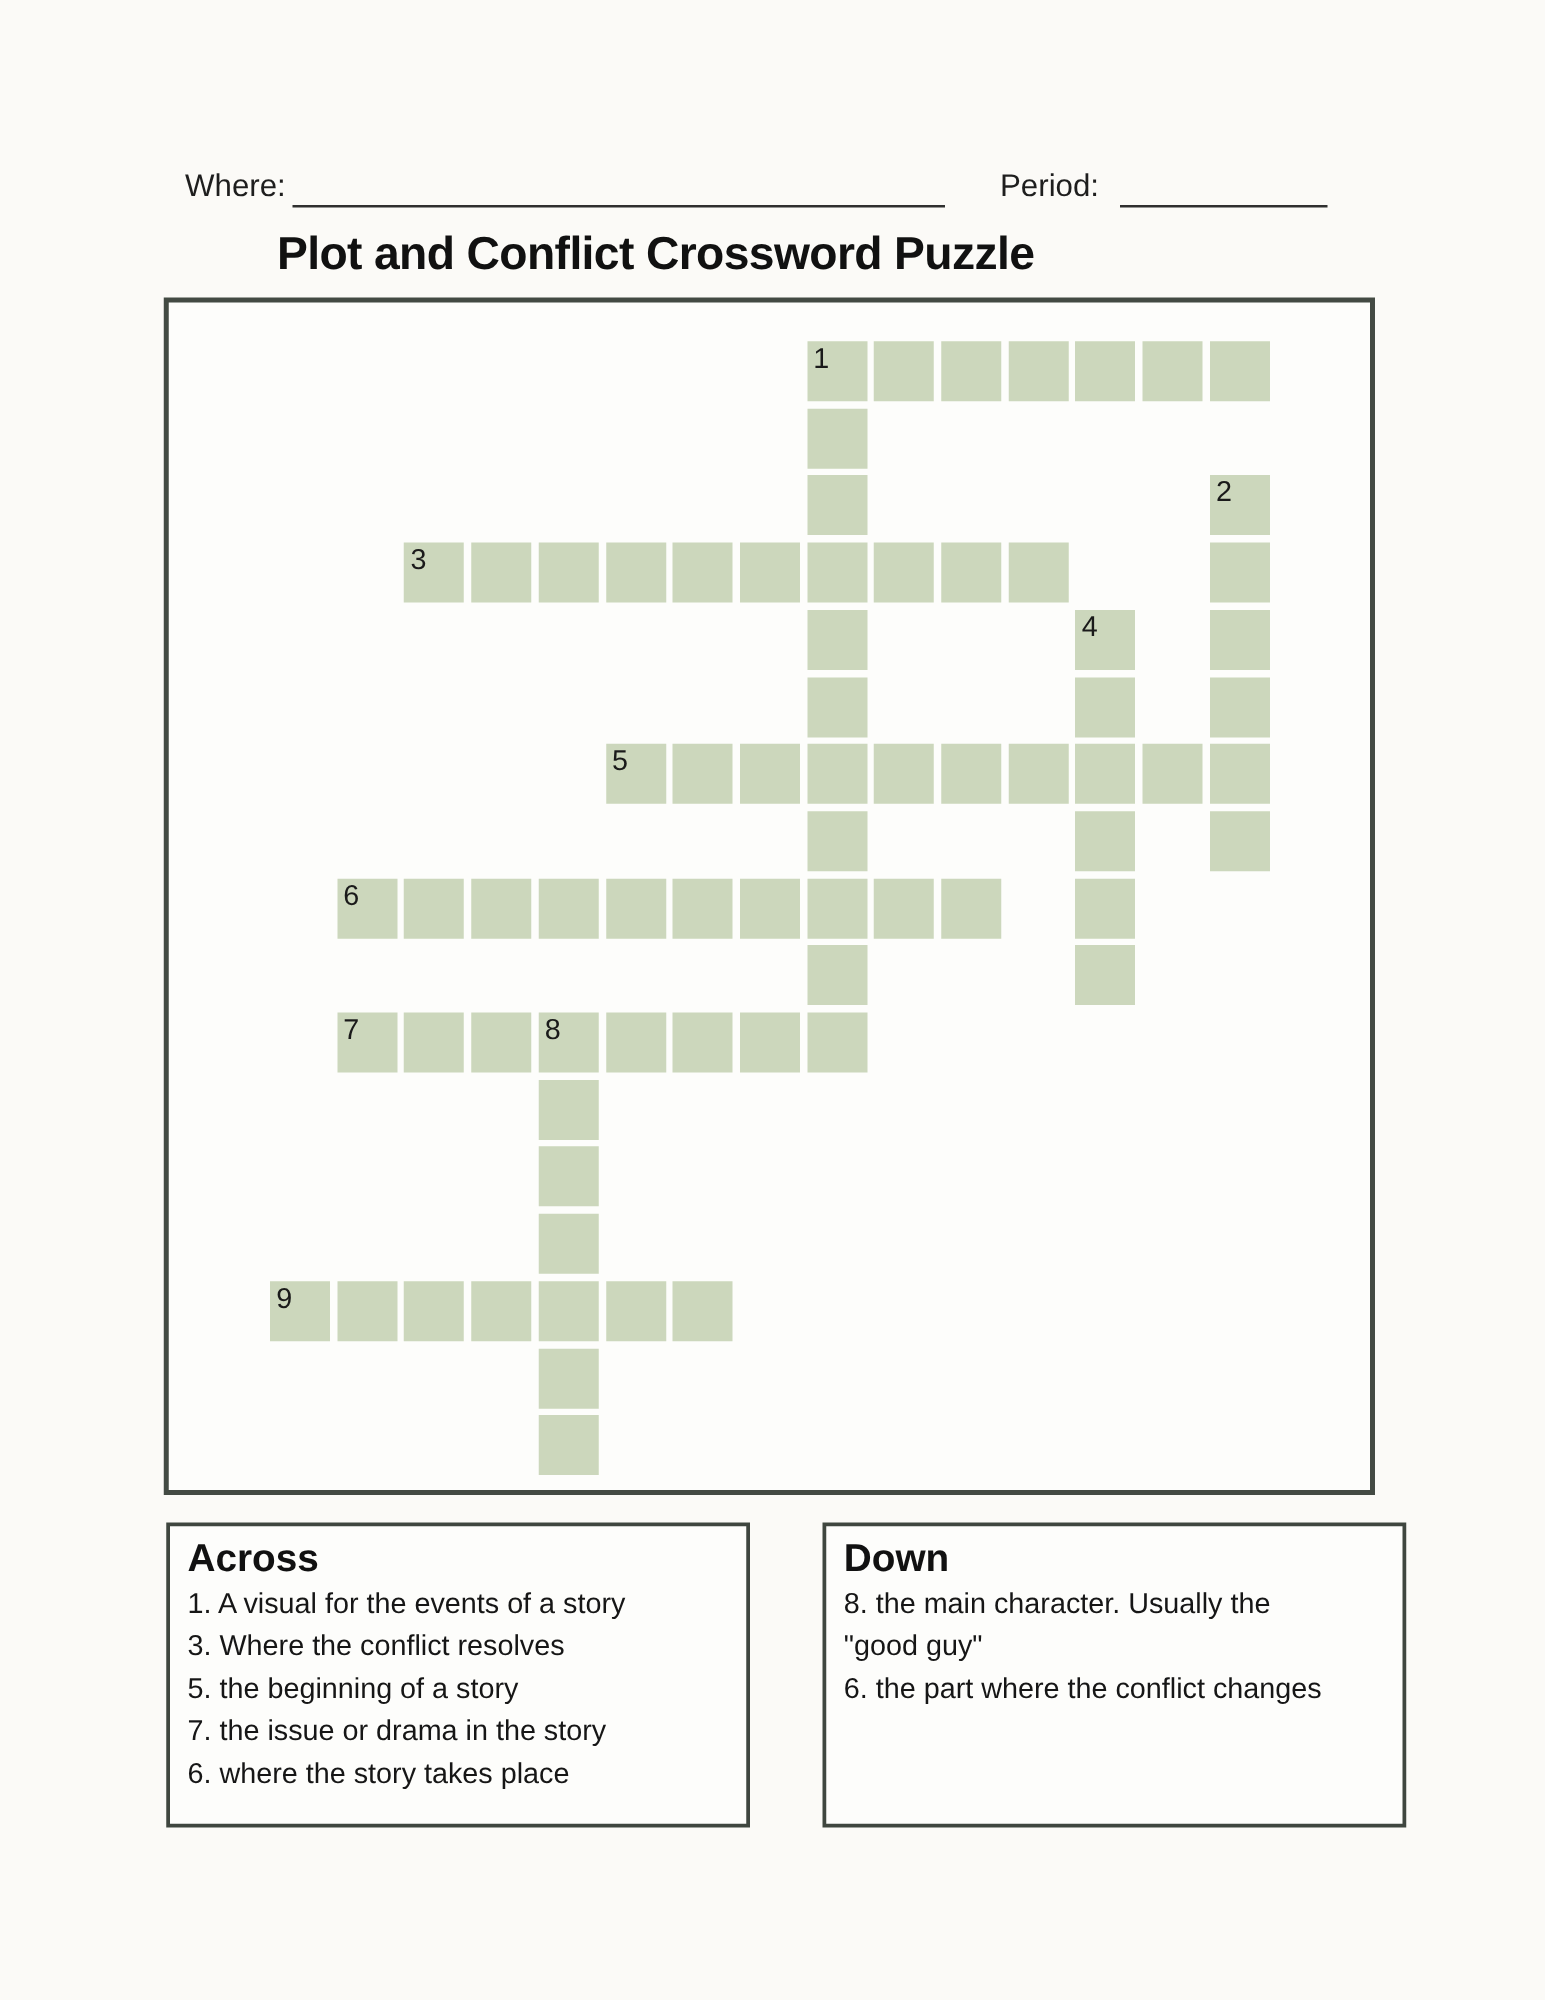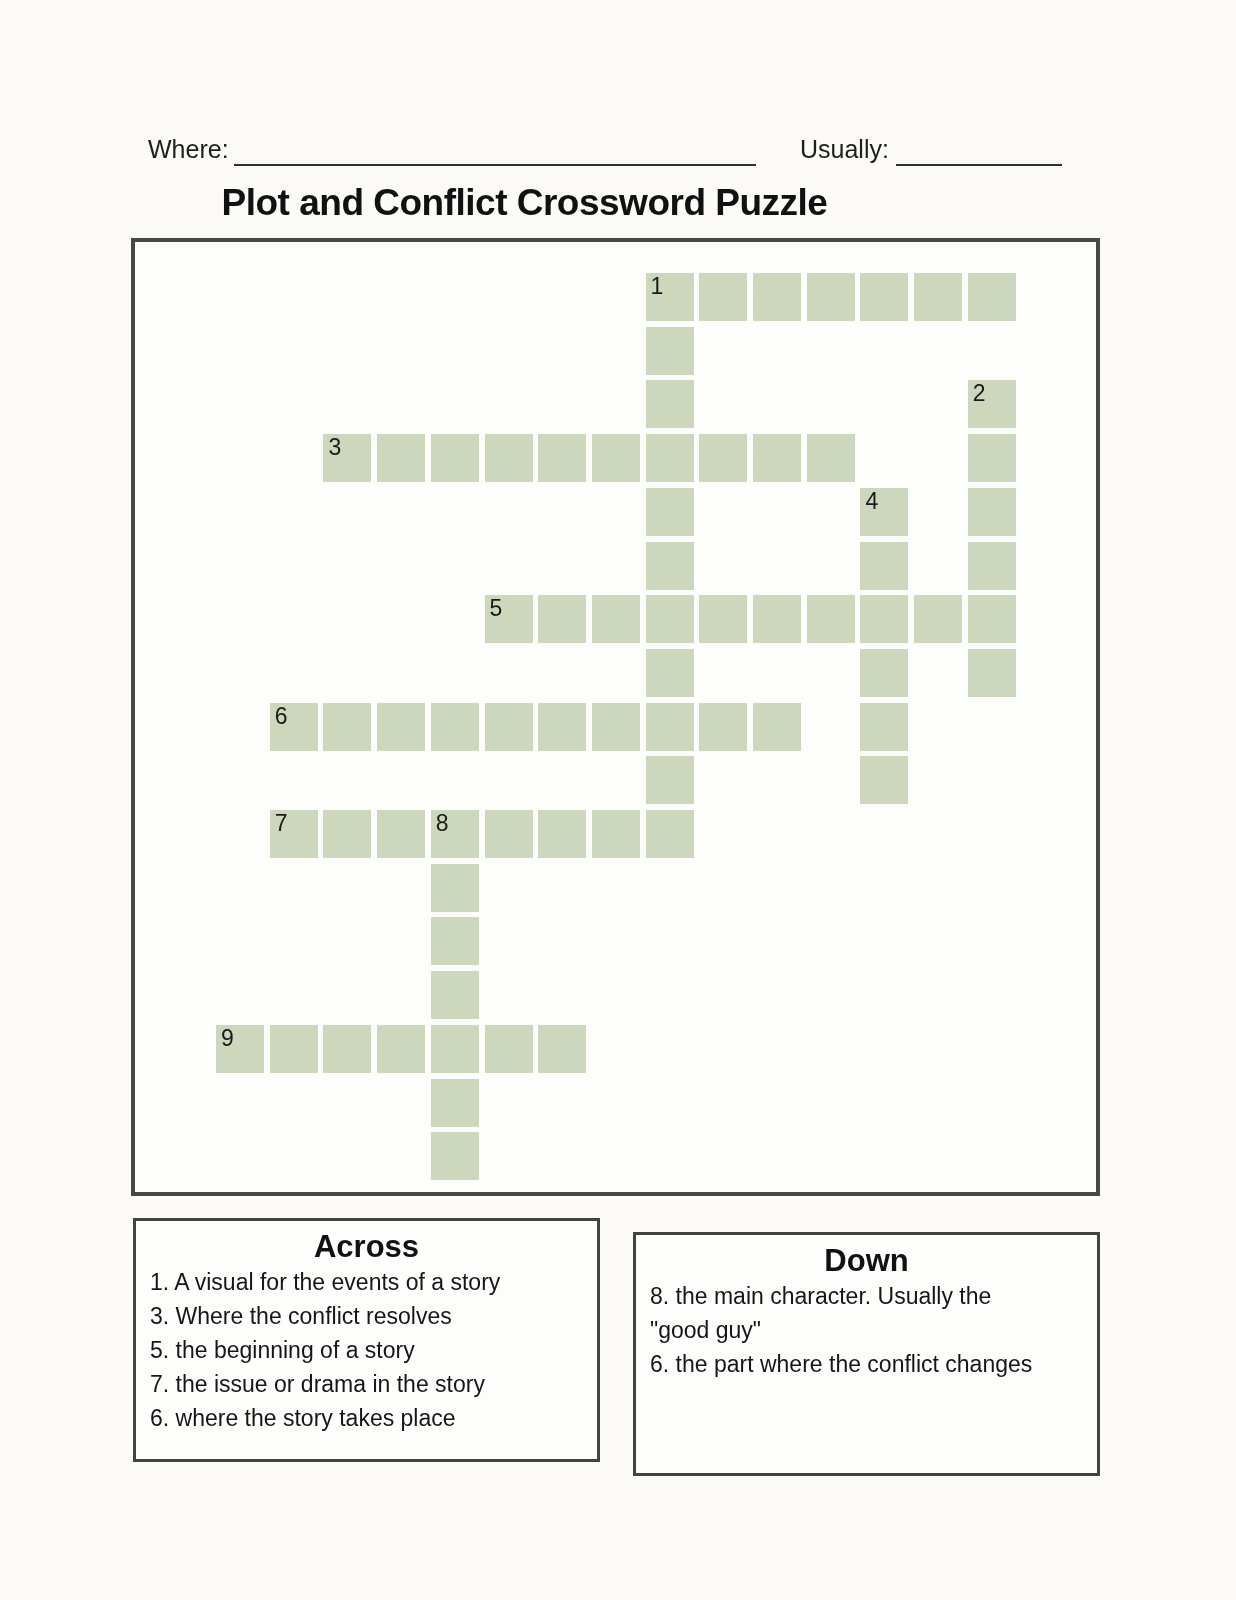--- a/index.html
+++ b/index.html
@@ -62,23 +62,23 @@
   .clue-box{
     position:absolute;
     top:1218px;
     width:467px; height:244px;
     box-sizing:border-box;
     border:3px solid #3f463f;
     background:#fdfdfb;
     padding:8px 14px 0 14px;
   }
   .clue-box.across{ left:133px; }
-  .clue-box.down{ left:633px;margin-top:14px; }
+  .clue-box.down{ left:658px; }
   .clue-heading{
-    text-align:center;
+    text-align:left;
     font-size:31px;
     font-weight:bold;
     line-height:36px;
     color:#111;
   }
   .clue{ margin:0; }
   .clue-line{
     font-size:23px;
     line-height:34px;
     white-space:nowrap;
@@ -86,21 +86,21 @@
   }
 </style>
 </head>
 <body>
 
 <div class="page">
 
   <span class="hdr-label" style="left:148px; top:135px;">Where:</span>
   <div class="blank-line" style="left:234px; top:164px; width:522px;"></div>
 
-  <span class="hdr-label" style="left:800px; top:135px;">Usually:</span>
+  <span class="hdr-label" style="left:800px; top:135px;">Period:</span>
   <div class="blank-line" style="left:896px; top:164px; width:166px;"></div>
 
   <div class="title">Plot and Conflict Crossword Puzzle</div>
 
   <div class="grid-box">
       <div class="cell" style="left: 510.6px; top: 31px; width: 48px; height: 48px;">
         <span class="cellnum">1</span>
       </div>
       <div class="cell" style="left: 564.3px; top: 31px; width: 48px; height: 48px;"></div>
       <div class="cell" style="left: 618px; top: 31px; width: 48px; height: 48px;"></div>

